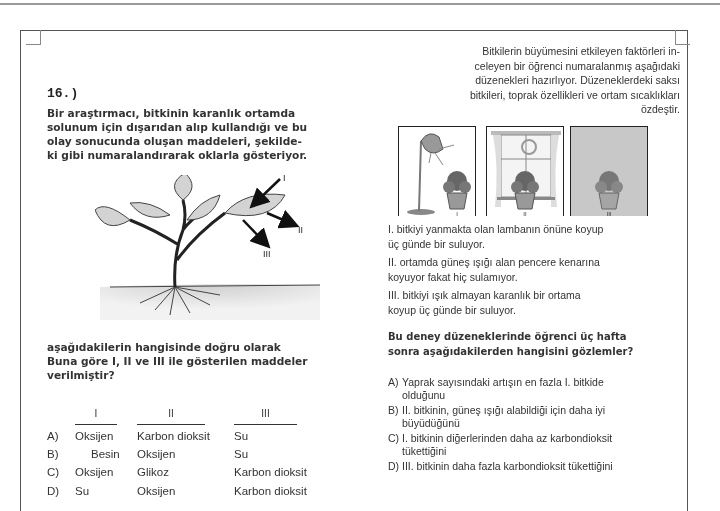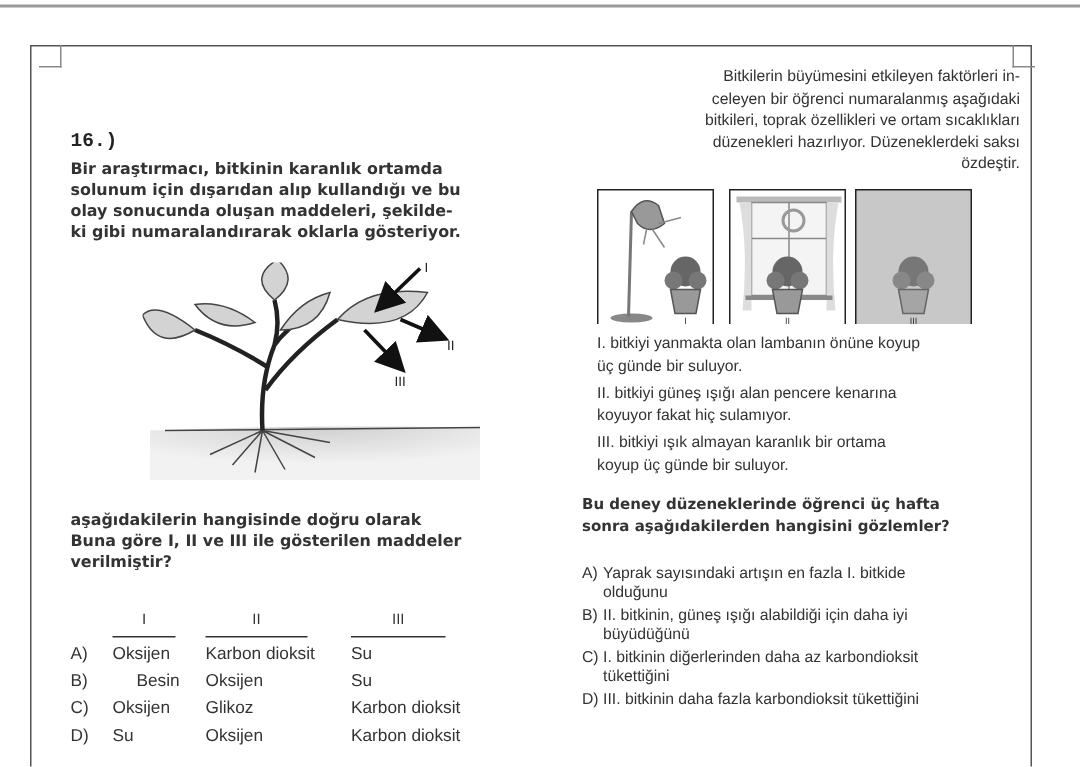--- a/index.html
+++ b/index.html
@@ -14,21 +14,21 @@
   .stem2 { position:absolute; left:47px; top:340px; width:300px; font-family:"DejaVu Sans", sans-serif; font-weight:bold; font-size:10.6px; line-height:14px; color:#333; }
   .plant { position:absolute; left:95px; top:175px; width:230px; height:145px; }
   .tbl { position:absolute; left:47px; top:408px; font-size:11.5px; color:#333; }
   .tbl .hdr { position:absolute; top:0; height:16px; border-bottom:1.5px solid #333; text-align:center; font-size:10px; }
   .tbl .row { position:absolute; left:0; height:18px; white-space:nowrap; }
   .tbl .row span { position:absolute; top:0; }
   .rtext { position:absolute; left:388px; top:44px; width:292px; font-size:10.5px; line-height:14.6px; color:#333;text-align:right; }
   .panels { position:absolute; left:398px; top:126px; width:268px; height:90px; }
   .panel { position:absolute; top:0; width:78px; height:90px; border:1.5px solid #222; box-sizing:border-box; border-bottom:none; overflow:hidden; }
   .steps { position:absolute; left:388px; top:222px; width:300px; font-size:10.5px; line-height:14.5px; color:#333; }
-  .steps p { margin:0 0 4px 10px; }
+  .steps p { margin:0 0 4px 0; }
   .q2 { position:absolute; left:388px; top:330px; width:300px; font-family:"DejaVu Sans", sans-serif; font-weight:bold; font-size:10px; line-height:14.6px; color:#333; }
   .opts { position:absolute; left:388px; top:376px; width:300px; font-size:10.5px; line-height:13px; color:#333; }
   .opts .opt { margin:0 0 2px 0; display:flex; }
   .opts .lbl { width:14px; flex:none; }
 </style>
 </head>
 <body>
 
 <div class="topline"></div>
 <div class="frame"></div>
@@ -107,22 +107,22 @@
     <span style="left:0">D)</span>
     <span style="left:28px">Su</span>
     <span style="left:90px">Oksijen</span>
     <span style="left:187px">Karbon dioksit</span>
   </div>
 </div>
 
 <div class="rtext">
   <div>Bitkilerin büyümesini etkileyen faktörleri in-</div>
   <div>celeyen bir öğrenci numaralanmış aşağıdaki</div>
+  <div>düzenekleri hazırlıyor. Düzeneklerdeki saksı</div>
   <div>bitkileri, toprak özellikleri ve ortam sıcaklıkları</div>
-  <div>düzenekleri hazırlıyor. Düzeneklerdeki saksı</div>
   <div>özdeştir.</div>
 </div>
 
 <div class="panels">
   <div class="panel" style="left:0;background:#fff;">
     <svg width="78" height="90" viewBox="0 0 78 90">
       <g>
         <ellipse cx="22" cy="85" rx="14" ry="3" fill="#888"></ellipse>
         <line x1="20" y1="84" x2="22" y2="14" stroke="#777" stroke-width="2"></line>
         <path d="M22,14 Q30,2 40,10 L44,22 Q34,30 26,22 Z" fill="#999" stroke="#555"></path>
@@ -174,21 +174,21 @@
     </svg>
   </div>
 </div>
 
 <div class="steps">
   <p>
     <span>I. bitkiyi yanmakta olan lambanın önüne koyup</span><br>
     <span>üç günde bir suluyor.</span>
   </p>
   <p>
-    <span>II. bitkiyi güneş ışığı alan pencere kenarına</span><br>
+    <span>II. ortamda güneş ışığı alan pencere kenarına</span><br>
     <span>koyuyor fakat hiç sulamıyor.</span>
   </p>
   <p>
     <span>III. bitkiyi ışık almayan karanlık bir ortama</span><br>
     <span>koyup üç günde bir suluyor.</span>
   </p>
 </div>
 
 <div class="q2">
   <div>Bu deney düzeneklerinde öğrenci üç hafta</div>

